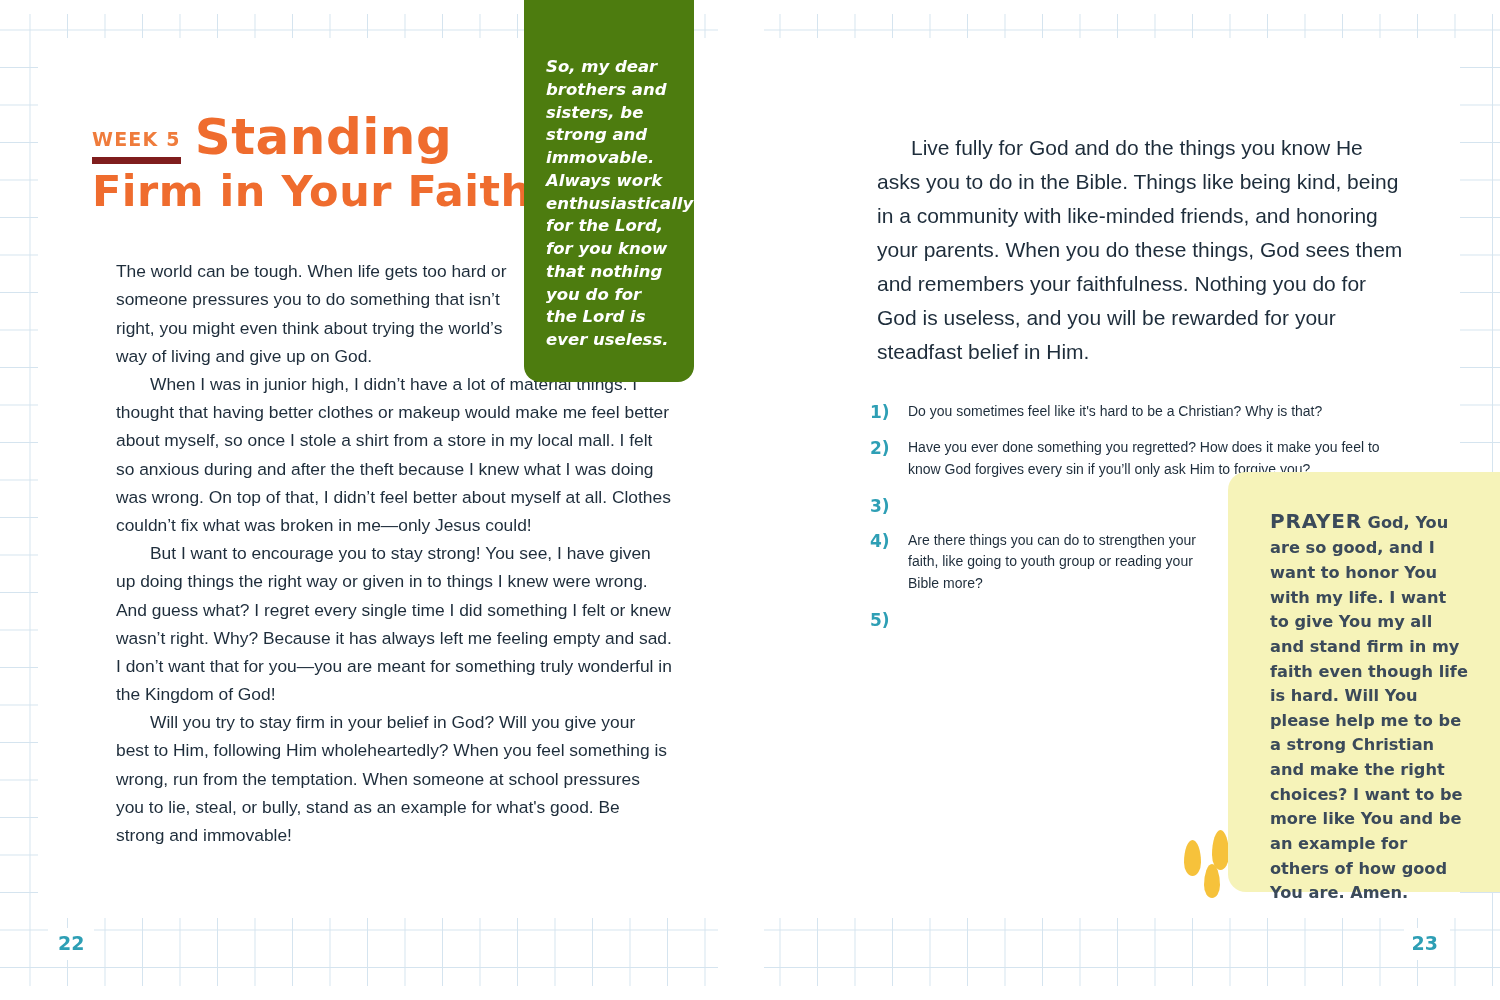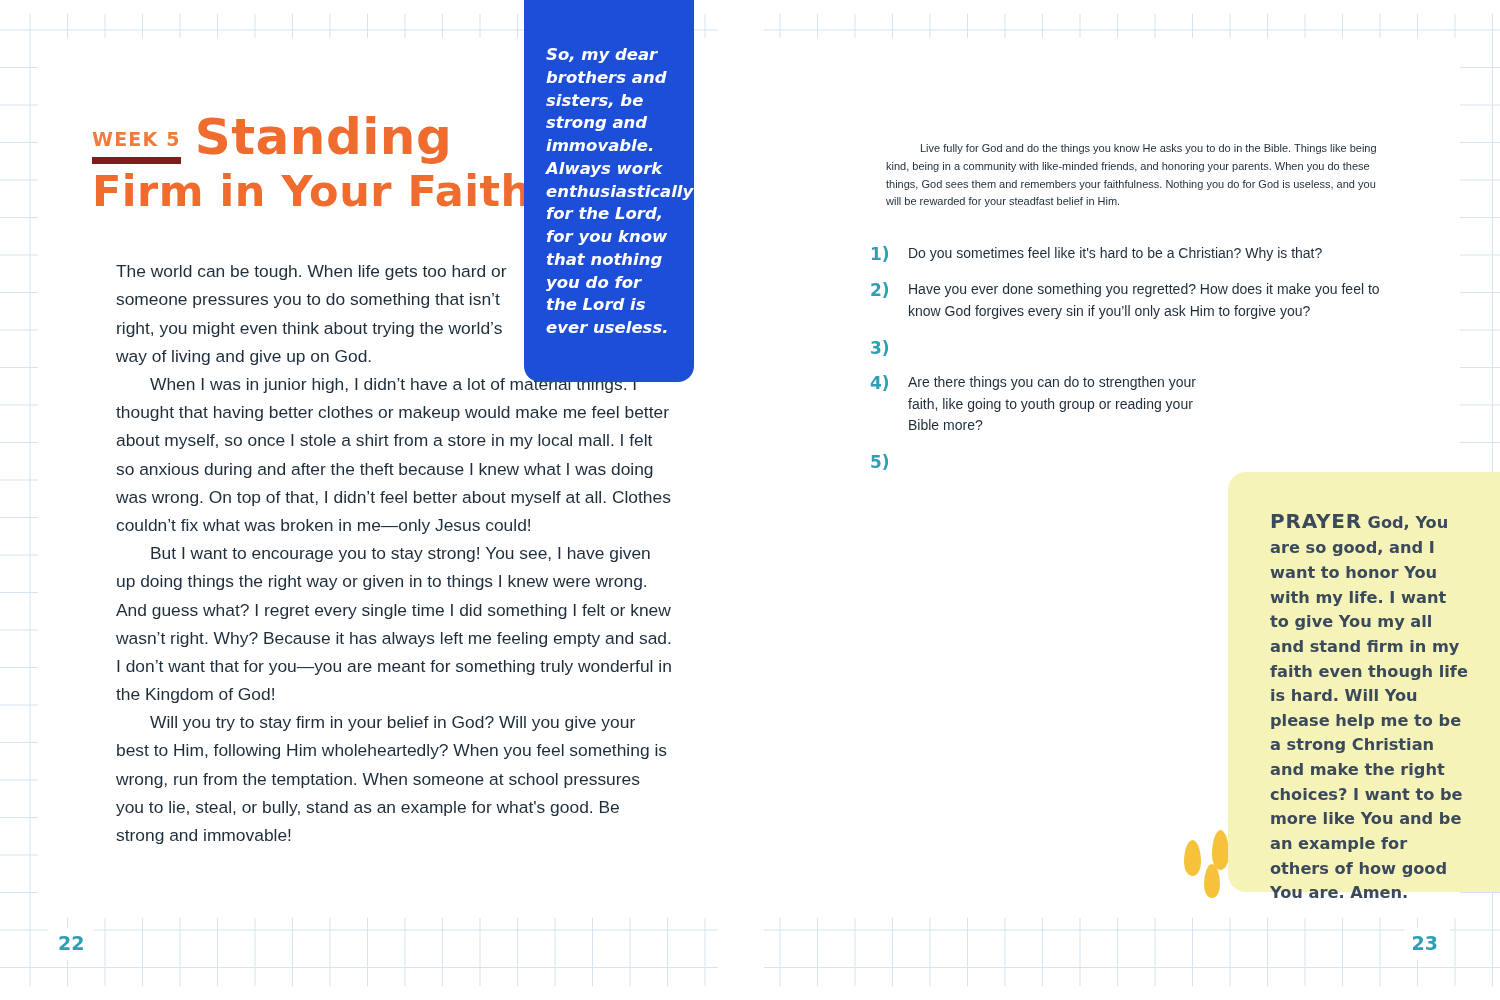--- a/index.html
+++ b/index.html
@@ -122,25 +122,25 @@
     width: 405px;
   }
 
   
   .verse-box {
     position: absolute;
     left: 524px;
     top: 0;
     width: 170px;
     height: 382px;
-    background: #1d4ed8;
+    background: #4d7c0f;
     border-bottom-left-radius: 16px;
     border-bottom-right-radius: 16px;
     box-sizing: border-box;
-    padding: 44px 22px 24px 22px;
+    padding: 56px 22px 24px 22px;
     color: #ffffff;
   }
   .verse-text {
     font-family: "DejaVu Sans", sans-serif;
     font-size: 16.5px;
     font-style: italic;
     font-weight: 700;
     line-height: 1.38;
     color: #ffffff;
   }
@@ -155,25 +155,25 @@
   }
 
   
   .right-page {
     position: absolute;
     left: 870px;
     top: 124px;
     width: 540px;
   }
   .right-intro {
-    font-size: 11px;
+    font-size: 21px;
     line-height: 1.62;
     color: #1e2d3b;
     text-indent: 34px;
-    margin: 16px;
+    margin: 7px;
   }
   .questions {
     margin-top: 32px;
     list-style: none;
     padding: 0;
     margin-left: 0;
   }
   .q-item {
     display: flex;
     gap: 14px;

